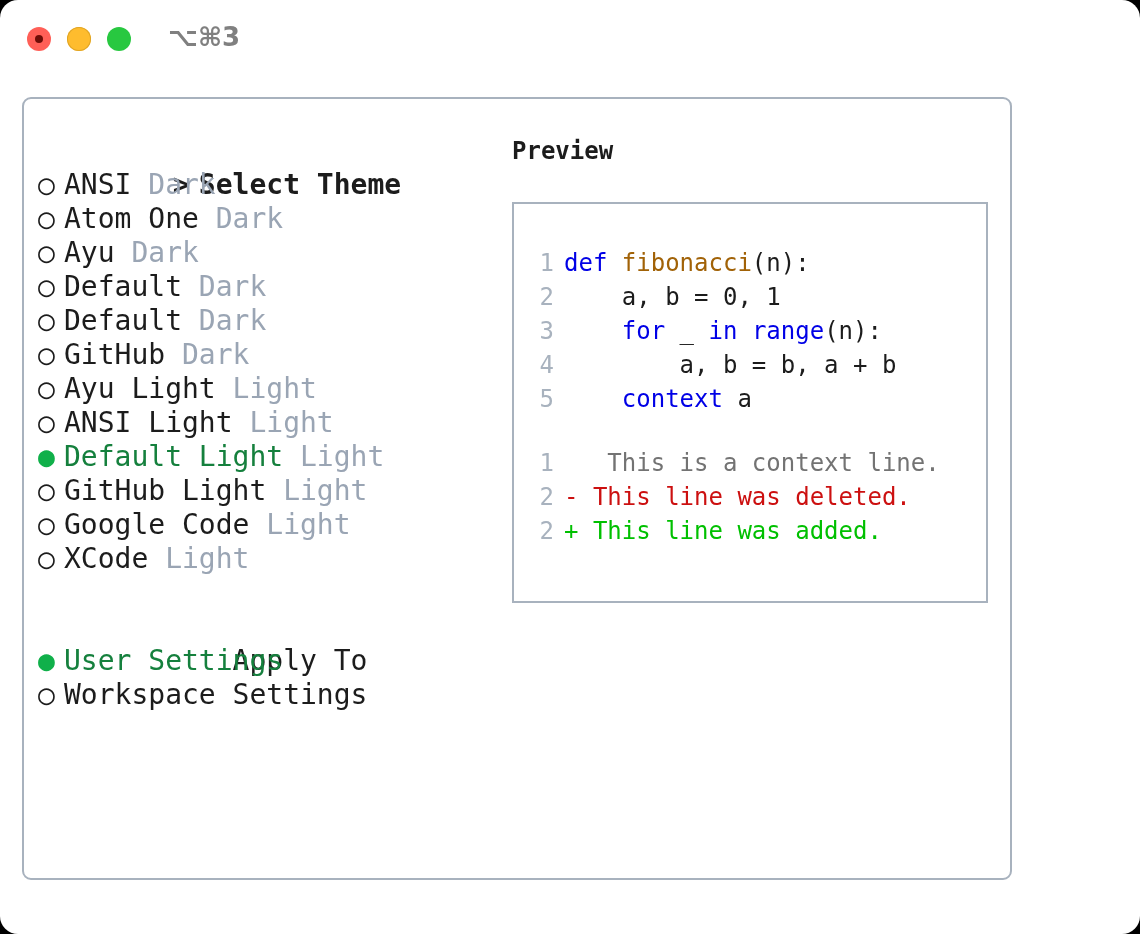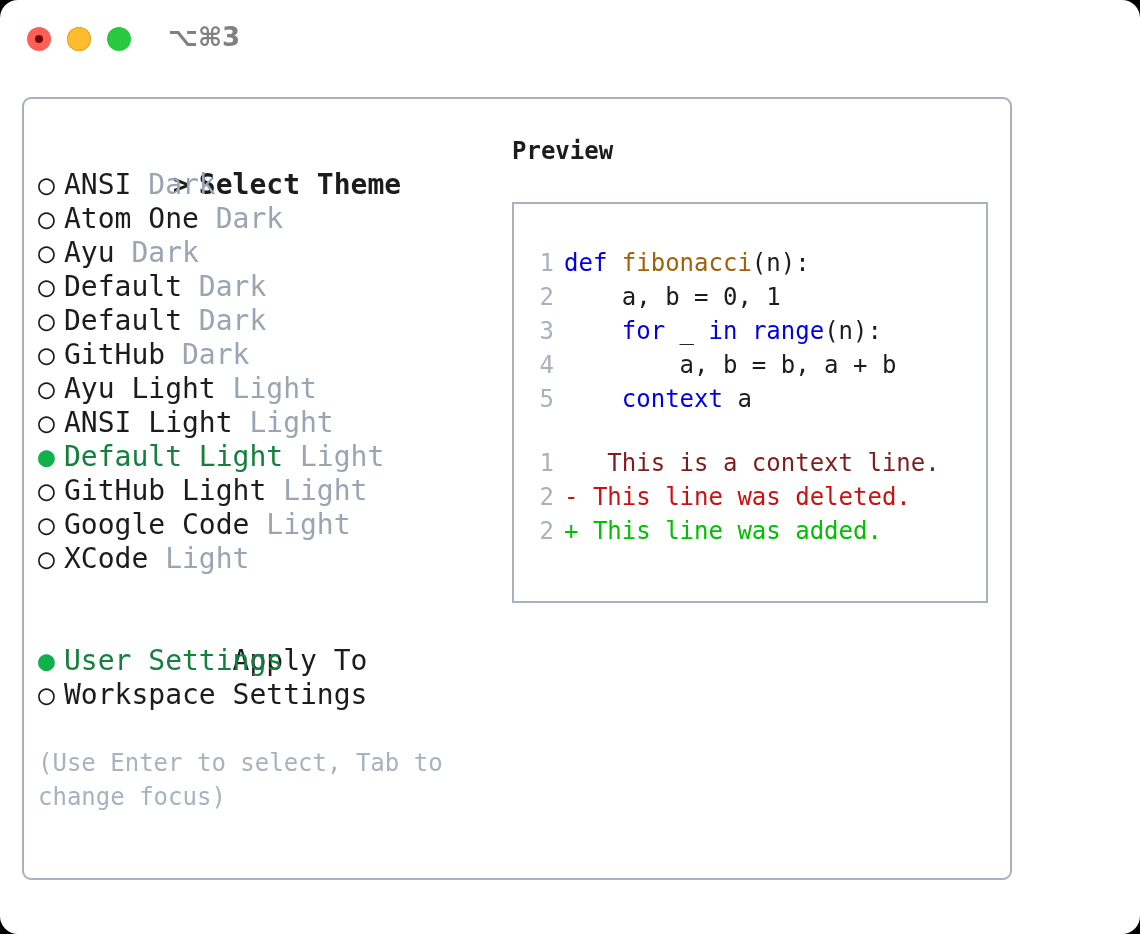--- a/index.html
+++ b/index.html
@@ -146,21 +146,21 @@
   .lno {
     display: inline-block;
     width: 26px;
     text-align: right;
     color: #a8b2be;
     margin-right: 10px;
   }
   .kw   { color: #0000e6; }
   .fn   { color: #a16207; }
   .plain{ color: #1c1c1c; }
-  .ctx  { color: #7f1d1d; }
+  .ctx  { color: #737373; }
   .del  { color: #cc1010; }
   .add  { color: #00c000; }
   .diff-gap { height: 30px; }
 </style>
 </head>
 <body>
 
 <div id="window">
 
   <div id="titlebar">
@@ -197,21 +197,20 @@
       <div id="applyto-block">
         <div class="row">
           <span class="marker"> </span><span class="label">Apply To</span>
         </div>
         <div id="applyto-items">
             <div class="row selected"><span class="marker">●</span><span class="label">User Settings</span></div>
             <div class="row"><span class="marker">○</span><span class="label">Workspace Settings</span></div>
           </div>
       </div>
 
-      <div id="hint">(Use Enter to select, Tab to change focus)</div>
     </div>
 
     <div id="right-col">
       <div id="preview-title">Preview</div>
       <div id="preview-box">
         <div id="code-area">
             <div class="cline"><span class="lno">1</span><span class="kw">def </span><span class="fn">fibonacci</span><span class="plain">(n):</span></div>
             <div class="cline"><span class="lno">2</span><span class="plain">    a, b = 0, 1</span></div>
             <div class="cline"><span class="lno">3</span><span class="plain">    </span><span class="kw">for</span><span class="plain"> _ </span><span class="kw">in </span><span class="kw">range</span><span class="plain">(n):</span></div>
             <div class="cline"><span class="lno">4</span><span class="plain">        a, b = b, a + b</span></div>

